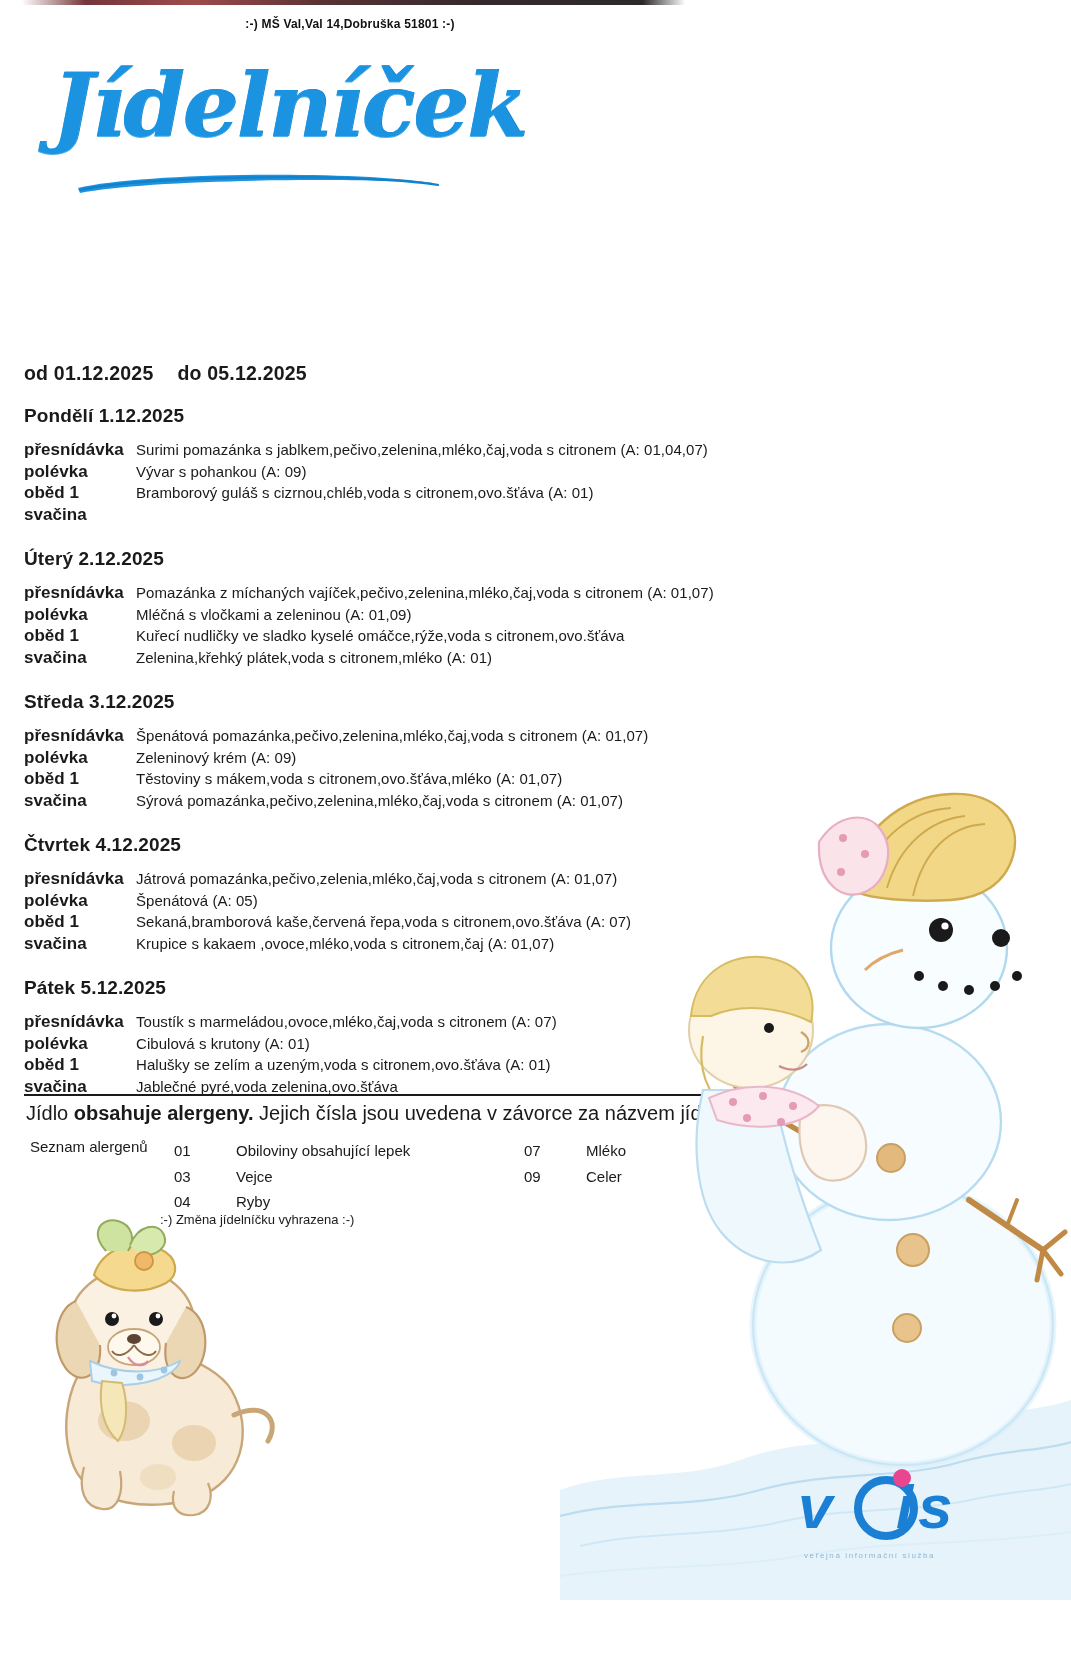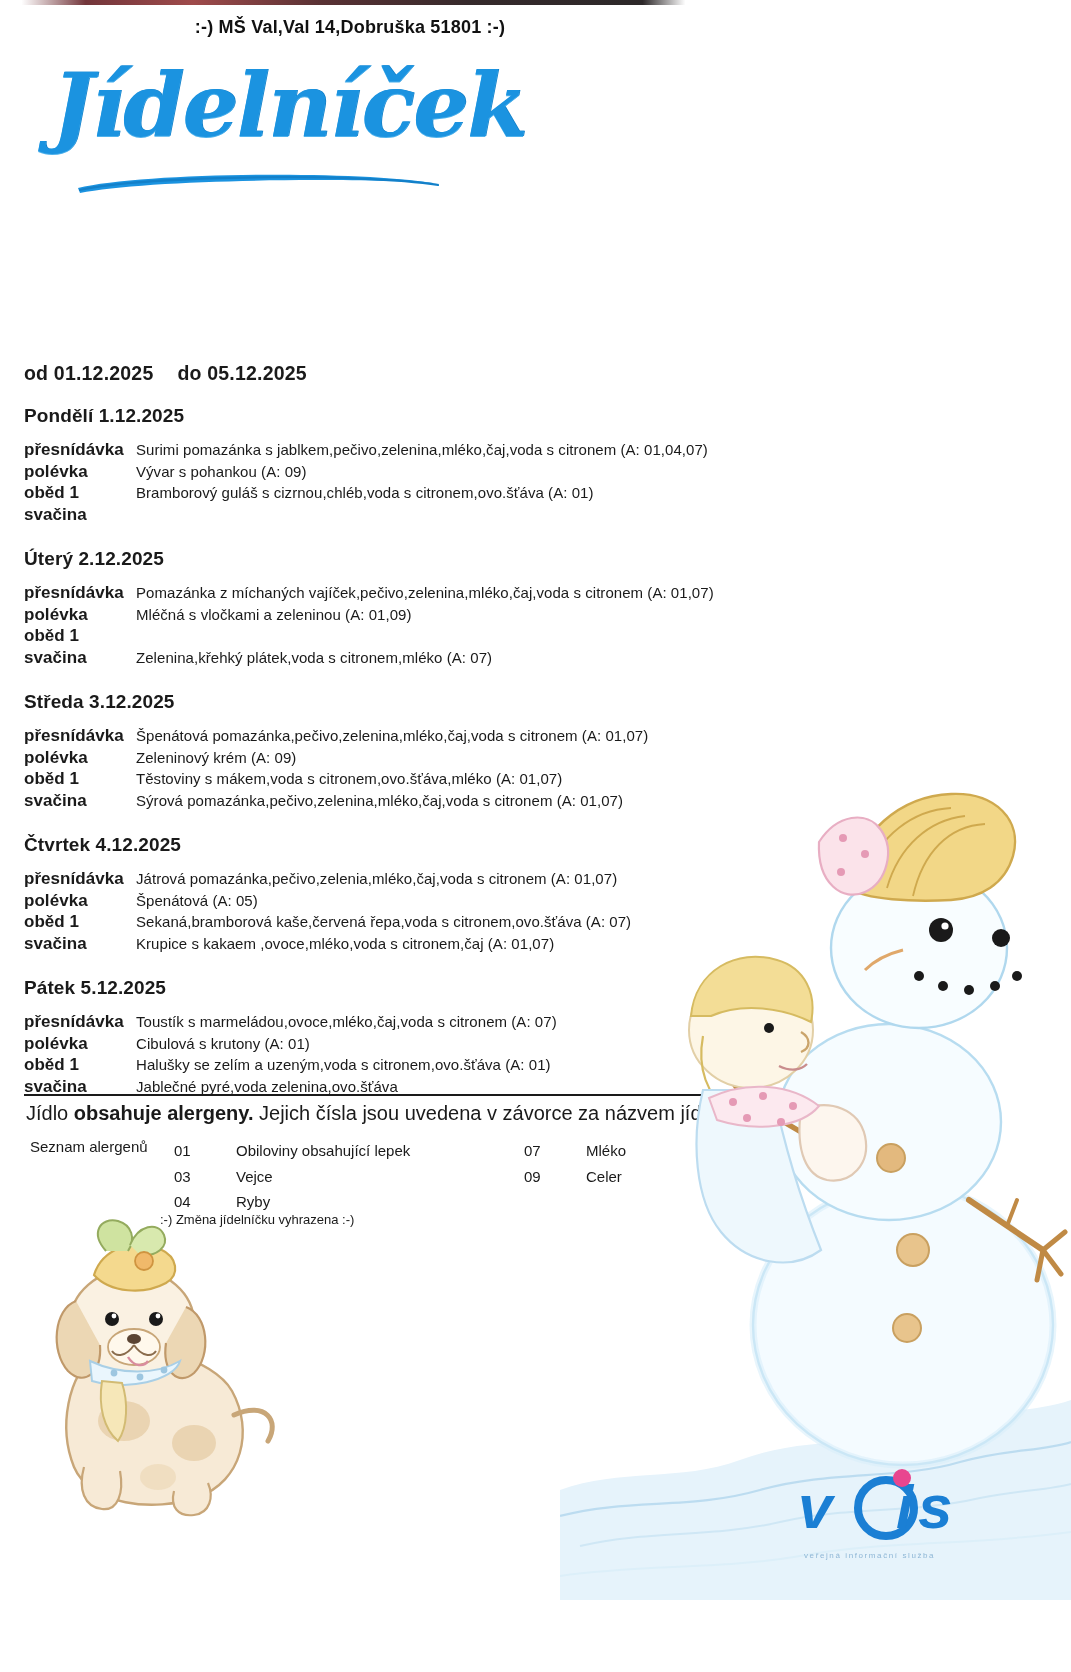--- a/index.html
+++ b/index.html
@@ -30,21 +30,21 @@
     opacity: .85;
   }
 
   
   .org-line {
     position: absolute;
     top: 17px;
     left: 0;
     width: 700px;
     text-align: center;
-    font-size: 18px;
+    font-size: 12px;
     font-weight: bold;
     letter-spacing: .2px;
     color: #111;
     filter: blur(.18px);
   }
   .brand {
     position: absolute;
     top: 46px;
     left: 52px;
     width: 420px;
@@ -227,24 +227,25 @@
           <div class="row">
             <div class="label">přesnídávka</div>
             <div class="dish">Pomazánka z míchaných vajíček,pečivo,zelenina,mléko,čaj,voda s citronem  (A: 01,07)</div>
           </div>
           <div class="row">
             <div class="label">polévka</div>
             <div class="dish">Mléčná s vločkami a zeleninou  (A: 01,09)</div>
           </div>
           <div class="row">
             <div class="label">oběd 1</div>
+            <div class="dish">Kuřecí nudličky ve sladko kyselé omáčce,rýže,voda s citronem,ovo.šťáva</div>
           </div>
           <div class="row">
             <div class="label">svačina</div>
-            <div class="dish">Zelenina,křehký plátek,voda s citronem,mléko  (A: 07)</div>
+            <div class="dish">Zelenina,křehký plátek,voda s citronem,mléko  (A: 01)</div>
           </div>
         </div>
       </div>
       <div class="day-gap"></div>
       <div class="day">
         <div class="day-title">Středa 3.12.2025</div>
         <div class="rows">
           <div class="row">
             <div class="label">přesnídávka</div>
             <div class="dish">Špenátová pomazánka,pečivo,zelenina,mléko,čaj,voda s citronem  (A: 01,07)</div>

